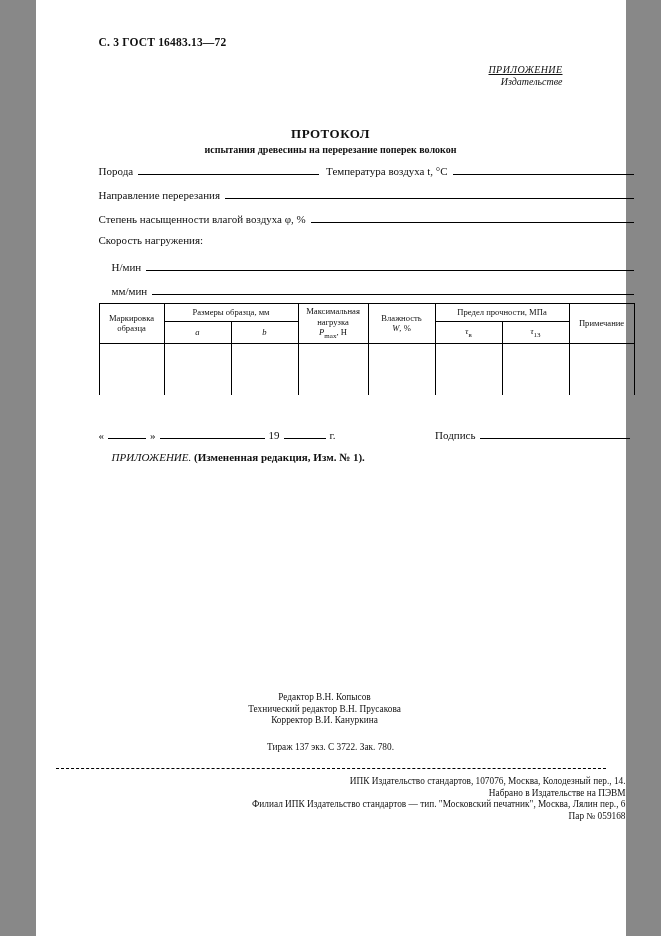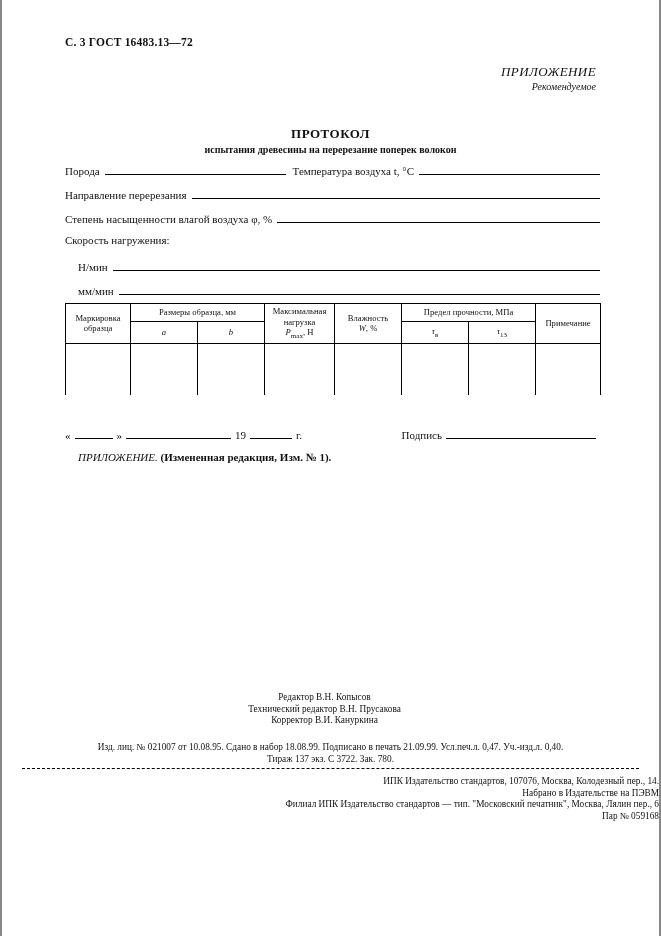--- a/index.html
+++ b/index.html
@@ -1,35 +1,35 @@
 <!DOCTYPE html>
 <html><head>
 <meta charset="utf-8">
 <style>
   * { margin: 0; padding: 0; box-sizing: border-box; }
   html, body { background: #888; }
   .page {
     position: relative;
-    width: 657px;
+    width: 590px;
     height: 936px;
     margin: 0 auto;
     background: #ffffff;
     font-family: "Liberation Serif", serif;
     color: #111;
   }
   
   .doc-ref {
     position: absolute; left: 63px; top: 36px;
     font-weight: bold; font-size: 11.5px; letter-spacing: 0.2px;
   }
   .annex-block {
     position: absolute; right: 63px; top: 64px;
     text-align: right; font-style: italic;
   }
-  .annex-title { font-size: 13px; letter-spacing: 0.4px; }
+  .annex-title { font-size: 10px; letter-spacing: 0.4px; text-decoration: underline; }
   .annex-note  { font-size: 10px; margin-top: 1px; }
 
   
   .title-block { position: absolute; left: 0; right: 0; top: 126px; text-align: center; }
   .title-main { font-weight: bold; font-size: 13px; letter-spacing: 0.5px; }
   .title-sub  { font-weight: bold; font-size: 10px; margin-top: 2px; }
 
   
   .form-block { position: absolute; left: 63px; width: 535px; top: 162px; font-size: 11px; }
   .form-line { display: flex; align-items: baseline; height: 24px; }
@@ -72,21 +72,21 @@
 </style>
 </head>
 <body>
 
 <div class="page">
 
   <div class="doc-ref">С. 3 ГОСТ 16483.13—72</div>
 
   <div class="annex-block">
     <div class="annex-title">ПРИЛОЖЕНИЕ</div>
-    <div class="annex-note">Рекомендуемое</div>
+    <div class="annex-note">Издательстве</div>
   </div>
 
   <div class="title-block">
     <div class="title-main">ПРОТОКОЛ</div>
     <div class="title-sub">испытания древесины на перерезание поперек волокон</div>
   </div>
 
   <div class="form-block">
     <div class="form-line">
       <span class="lbl">Порода</span>
@@ -182,21 +182,20 @@
     <span class="bld">(Измененная редакция, Изм. № 1).</span>
   </div>
 
   <div class="credits">
     <div>Редактор В.Н. Копысов</div>
     <div>Технический редактор В.Н. Прусакова</div>
     <div>Корректор В.И. Кануркина</div>
   </div>
 
   <div class="imprint">
-    <div>Изд. лиц. № 021007 от 10.08.95. Сдано в набор 18.08.99. Подписано в печать 21.09.99. Усл.печ.л. 0,47. Уч.-изд.л. 0,40.</div>
     <div>Тираж 137 экз. С 3722. Зак. 780.</div>
   </div>
 
   <div class="dashed-rule"></div>
 
   <div class="publishers">
     <div>ИПК Издательство стандартов, 107076, Москва, Колодезный пер., 14.</div>
     <div>Набрано в Издательстве на ПЭВМ</div>
     <div>Филиал ИПК Издательство стандартов — тип. "Московский печатник", Москва, Лялин пер., 6</div>
     <div>Пар № 059168</div>

